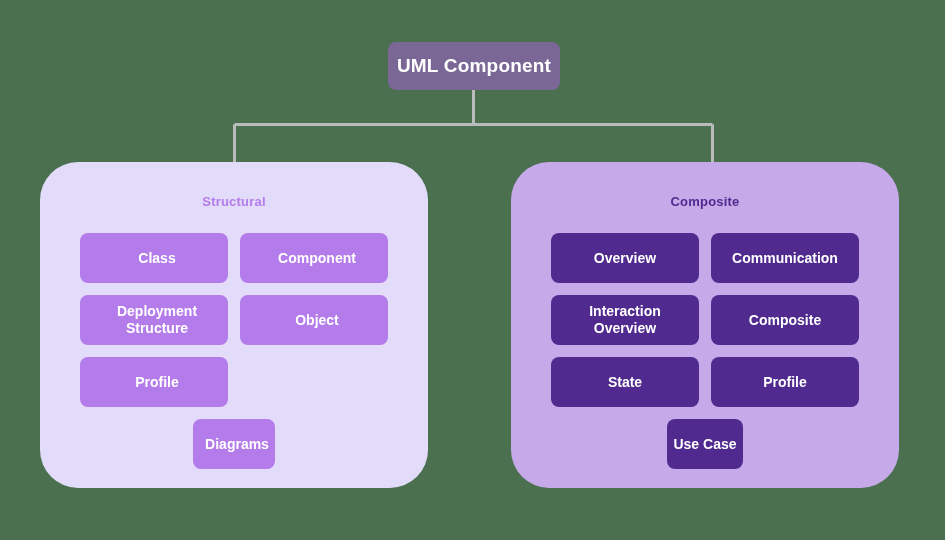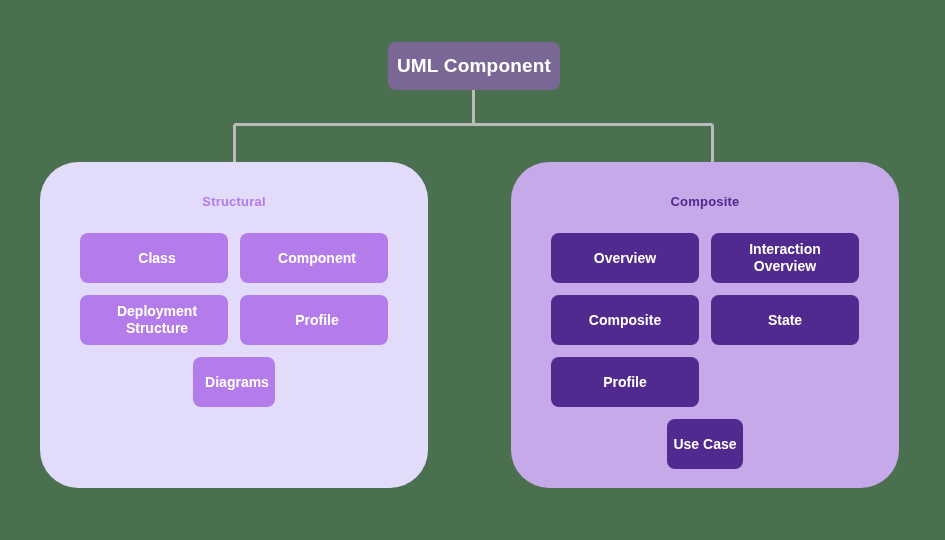--- a/index.html
+++ b/index.html
@@ -128,33 +128,39 @@
         <span class="chip-label">Class</span>
       </div>
       <div class="chip">
         <span class="chip-label">Component</span>
       </div>
       <div class="chip">
         <span class="chip-label">Deployment
 Structure</span>
       </div>
       <div class="chip">
+        <span class="chip-label">Object</span>
+      </div>
+      <div class="chip">
         <span class="chip-label">Profile</span>
       </div>
       <div class="chip chip-wide">
         <span class="chip-label">Diagrams</span>
       </div>
     </div>
   </div>
 
   <div class="panel" id="panel-behavioral">
     <div class="panel-title">Composite</div>
     <div class="chip-grid">
       <div class="chip">
         <span class="chip-label">Overview</span>
+      </div>
+      <div class="chip">
+        <span class="chip-label">Communication</span>
       </div>
       <div class="chip">
         <span class="chip-label">Interaction
 Overview</span>
       </div>
       <div class="chip">
         <span class="chip-label">Composite</span>
       </div>
       <div class="chip">
         <span class="chip-label">State</span>

